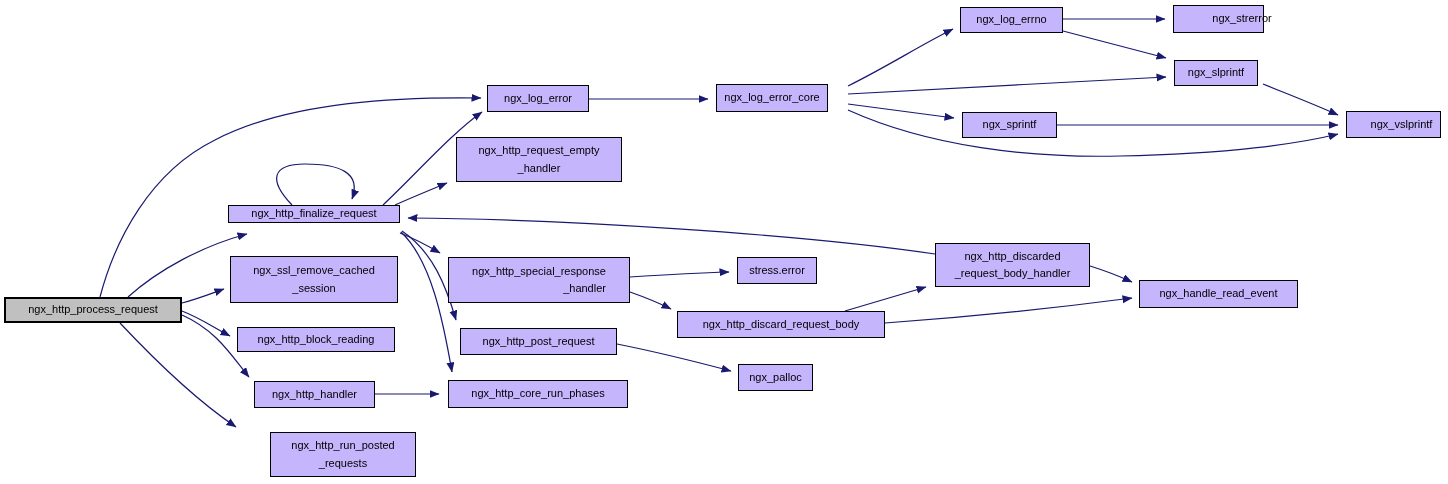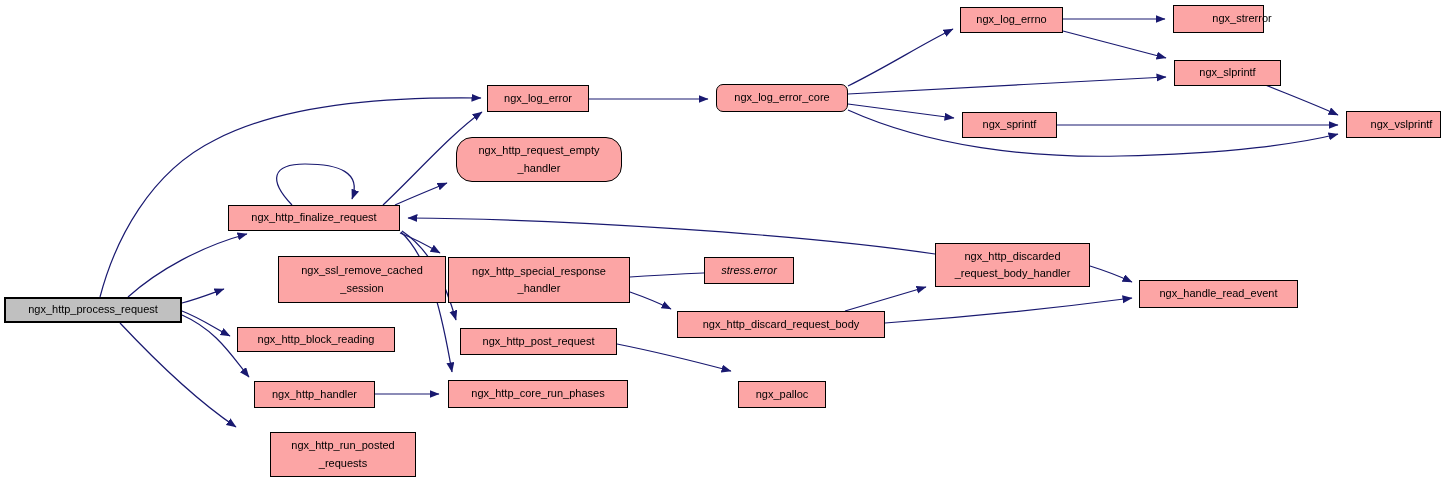--- a/index.html
+++ b/index.html
@@ -7,21 +7,21 @@
     position:relative;
     width:1448px;height:484px;
     background:#ffffff;
     font-family:"Liberation Sans","DejaVu Sans",sans-serif;
     overflow:hidden;
   }
   #edges{position:absolute;left:0;top:0;width:1448px;height:484px;}
   .node{
     position:absolute;
     box-sizing:border-box;
-    background:#fca5a5;
+    background:#c4b5fd;
     border:1.4px solid #000000;
     color:#000000;
     font-size:11px;
     line-height:1.55;
     display:flex;
     align-items:center;
     justify-content:center;
     text-align:center;
     white-space:pre-line;
     cursor:pointer;
@@ -65,40 +65,40 @@
         <path d="M 630 292 C 647 298, 659 303, 671 309" stroke="#191970" stroke-width="1.2" marker-end="url(#arrow)"></path>
         <path d="M 845 311 C 876 302, 899 295, 926 287" stroke="#191970" stroke-width="1.2" marker-end="url(#arrow)"></path>
         <path d="M 1090 266 C 1106 271, 1119 276, 1132 282" stroke="#191970" stroke-width="1.2" marker-end="url(#arrow)"></path>
         <path d="M 885 323 C 967 317, 1056 308, 1132 298" stroke="#191970" stroke-width="1.2" marker-end="url(#arrow)"></path>
         <path d="M 617 344 C 652 351, 697 362, 731 371" stroke="#191970" stroke-width="1.2" marker-end="url(#arrow)"></path>
         <path d="M 375 394 L 439 394" stroke="#191970" stroke-width="1.2" marker-end="url(#arrow)"></path>
       </g>
   </svg>
   <div id="nodes">
       <div class="node highlight" style="left: 4px; top: 297px; width: 178px; height: 26px;">ngx_http_process_request</div>
-      <div class="node" style="left: 228px; top: 205px; width: 172px; height: 26px;">ngx_http_finalize_request</div>
-      <div class="node" style="left: 230px; top: 256px; width: 168px; height: 47px; margin-left: 48px;">ngx_ssl_remove_cached
+      <div class="node" style="left: 228px; top: 205px; width: 172px; height: 18px;">ngx_http_finalize_request</div>
+      <div class="node" style="left: 230px; top: 256px; width: 168px; height: 47px;">ngx_ssl_remove_cached
 _session</div>
       <div class="node" style="left: 237px; top: 327px; width: 158px; height: 25px;">ngx_http_block_reading</div>
       <div class="node" style="left: 254px; top: 381px; width: 121px; height: 27px;">ngx_http_handler</div>
       <div class="node" style="left: 242px; top: 432px; width: 146px; height: 45px; margin-left: 28px;">ngx_http_run_posted
 _requests</div>
-      <div class="node" style="left: 456px; top: 137px; width: 166px; height: 45px; border-radius: 16px;">ngx_http_request_empty
+      <div class="node" style="left: 456px; top: 137px; width: 166px; height: 45px;">ngx_http_request_empty
 _handler</div>
       <div class="node" style="left: 487px; top: 85px; width: 102px; height: 27px;">ngx_log_error</div>
-      <div class="node" style="left: 716px; top: 84px; width: 132px; height: 28px; border-radius: 7px;">ngx_log_error_core</div>
+      <div class="node" style="left: 716px; top: 84px; width: 112px; height: 28px;">ngx_log_error_core</div>
       <div class="node" style="left: 960px; top: 7px; width: 103px; height: 26px;">ngx_log_errno</div>
       <div class="node" style="left: 1173px; top: 5px; width: 91px; height: 28px; padding-left: 47px;">ngx_strerror</div>
-      <div class="node" style="left: 1174px; top: 60px; width: 107px; height: 26px;">ngx_slprintf</div>
+      <div class="node" style="left: 1174px; top: 60px; width: 84px; height: 26px;">ngx_slprintf</div>
       <div class="node" style="left: 962px; top: 112px; width: 95px; height: 26px;">ngx_sprintf</div>
       <div class="node" style="left: 1346px; top: 111px; width: 95px; height: 27px; padding-left: 16px;">ngx_vslprintf</div>
-      <div class="node" style="left: 448px; top: 257px; width: 182px; height: 46px;">ngx_http_special_response
+      <div class="node" style="left: 448px; top: 257px; width: 182px; height: 46px; text-align: right;">ngx_http_special_response
 _handler</div>
-      <div class="node" style="left: 704px; top: 257px; width: 90px; height: 27px; font-style: italic;">stress.error</div>
+      <div class="node" style="left: 737px; top: 257px; width: 80px; height: 27px;">stress.error</div>
       <div class="node" style="left: 935px; top: 243px; width: 155px; height: 44px;">ngx_http_discarded
 _request_body_handler</div>
       <div class="node" style="left: 677px; top: 311px; width: 208px; height: 27px;">ngx_http_discard_request_body</div>
-      <div class="node" style="left: 738px; top: 364px; width: 88px; height: 27px; margin-top: 17px;">ngx_palloc</div>
+      <div class="node" style="left: 738px; top: 364px; width: 75px; height: 27px;">ngx_palloc</div>
       <div class="node" style="left: 1139px; top: 280px; width: 159px; height: 28px; text-align: right;">ngx_handle_read_event</div>
       <div class="node" style="left: 460px; top: 328px; width: 157px; height: 27px;">ngx_http_post_request</div>
       <div class="node" style="left: 448px; top: 380px; width: 180px; height: 28px;">ngx_http_core_run_phases</div>
     </div>
 </div>
 
 </body></html>

